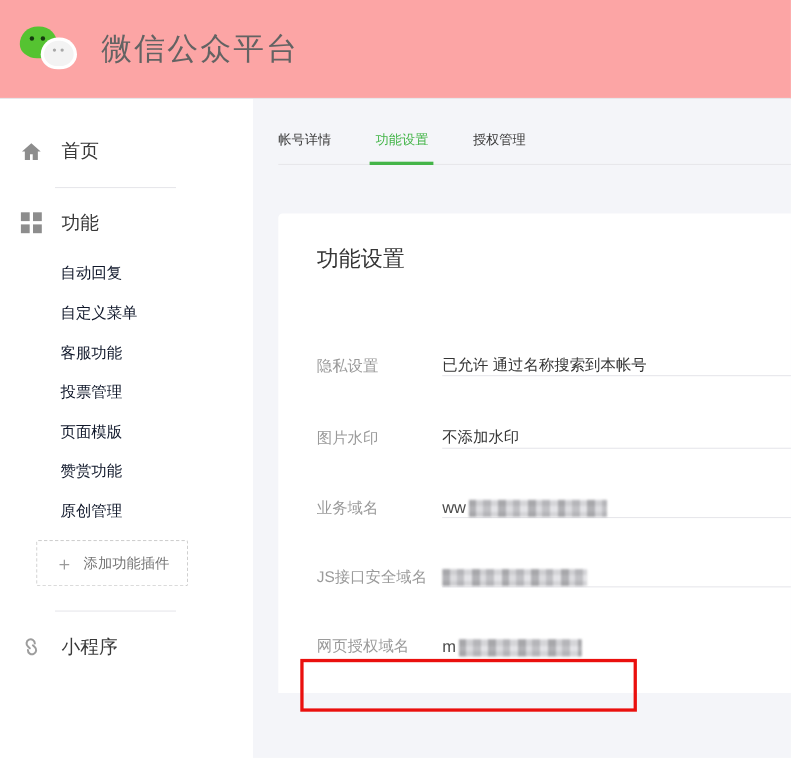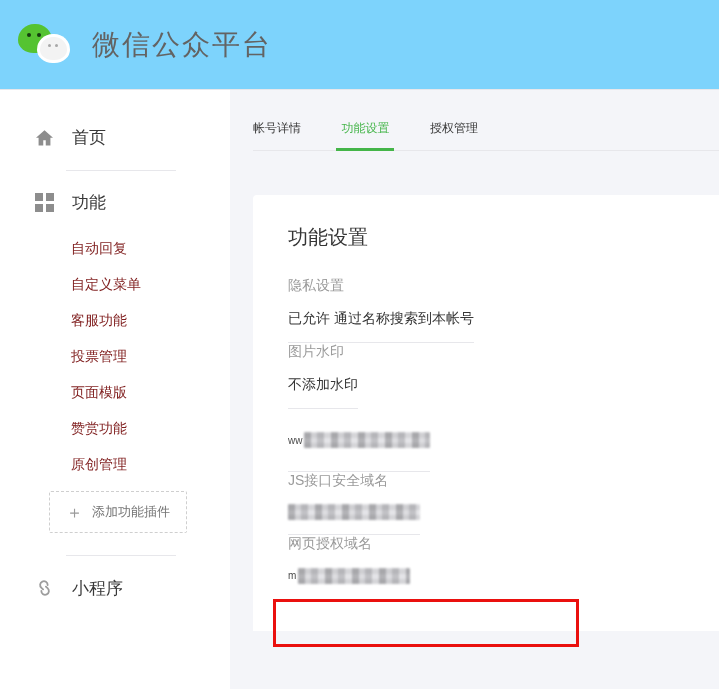--- a/index.html
+++ b/index.html
@@ -1,20 +1,20 @@
 <!DOCTYPE html>
 <html><head>
 <meta charset="utf-8">
 <style>
   * { margin:0; padding:0; box-sizing:border-box; }
   html,body { width:719px; height:689px; overflow:hidden; background:#fff;
     font-family:"Liberation Sans","DejaVu Sans",sans-serif; }
 
   
-  .header { height:90px; background:#7dd3fc; border-bottom:1px solid #e7e7eb;
+  .header { height:90px; background:#fca5a5; border-bottom:1px solid #e7e7eb;
     display:flex; align-items:center; padding-left:18px; position:relative; z-index:5; }
   .logo { position:relative; width:58px; height:48px; cursor:pointer; }
   .bubble-big { position:absolute; left:0; top:3px; width:34px; height:29px;
     background:#55c331; border-radius:48% 48% 46% 46% / 55% 55% 45% 45%; }
   .bubble-big::after { content:""; position:absolute; left:5px; bottom:-5px;
     width:0; height:0; border:6px solid transparent; border-top-color:#55c331;
     transform:rotate(18deg); }
   .bubble-big .eye { position:absolute; top:9px; width:4px; height:4px;
     border-radius:50%; background:#163a10; }
   .bubble-big .eye.l { left:9px; } .bubble-big .eye.r { left:19px; }
@@ -25,35 +25,35 @@
     width:0; height:0; border:5px solid transparent; border-top-color:#f3f3f3;
     transform:rotate(-18deg); }
   .bubble-small .eye { position:absolute; top:7px; width:3px; height:3px;
     border-radius:50%; background:#a8a8a8; }
   .bubble-small .eye.l { left:8px; } .bubble-small .eye.r { left:15px; }
   .header-title { margin-left:16px; font-size:28px; color:#636363;
     letter-spacing:2px; font-weight:400; }
 
   
   .page { display:flex; height:599px; }
-  .sidebar { width:230px; background:#fff; flex:none; padding-left:34px; }
+  .sidebar { width:230px; background:#fff; flex:none; padding-left:18px; }
   .main { flex:1; background:#f4f5f9; padding-left:23px; position:relative; }
 
   
   .nav-row { display:flex; align-items:center; cursor:pointer; }
   .nav-row .icon-box { width:21px; height:22px; display:flex;
     align-items:center; justify-content:center; flex:none; }
   .nav-row .nav-label { margin-left:17px; font-size:17px; color:#383838; }
   #home-row { margin-top:37px; height:21px; }
   .side-divider { height:1px; background:#e7e7eb; width:110px; margin-left:32px; }
   .divider-1 { margin-top:22px; }
   #features-row { margin-top:21px; height:21px; }
   .sub-list { margin-top:17px; }
   .sub-item { height:36px; line-height:36px; margin-left:37px;
-    font-size:14px; color:#7f1d1d; cursor:pointer; }
+    font-size:14px; color:#0f172a; cursor:pointer; }
   .add-plugin-btn { margin-top:9px; margin-left:15px; width:138px; height:42px;
     border:1px dashed #cfcfcf; border-radius:2px; display:flex; align-items:center;
     justify-content:center; cursor:pointer; background:#fff; }
   .add-plugin-btn .plus { font-size:17px; color:#9a9a9a; font-weight:300; }
   .add-plugin-btn .plugin-label { margin-left:9px; font-size:13px; color:#757575; }
   .divider-2 { margin-top:22px; }
   #mp-row { margin-top:20px; height:24px; }
   .mp-sub { margin-top:13px; height:36px; line-height:36px; margin-left:37px;
     font-size:14px; color:#464646; cursor:pointer; }
 
@@ -68,28 +68,28 @@
   .tab { display:inline-block; font-size:12px; color:#383838; padding:0 5px 11px 5px;
     margin-right:26px; margin-bottom:-1px; border-bottom:3px solid transparent;
     cursor:pointer; }
   .tab.active { color:#44b549; border-bottom-color:#44b549; }
   .tab:first-child { padding-left:0; }
 
   .card { margin-top:44px; background:#fff; border-radius:4px 0 0 0;
     min-height:436px; padding:28px 0 0 35px; }
   .card-heading { font-size:20px; line-height:28px; color:#353535; font-weight:400; }
   .rows { margin-top:26px; }
-  .setting-row { display:flex; align-items:flex-start; height:63px;flex-direction:column; }
+  .setting-row { display:flex; align-items:flex-end; height:63px; }
   .setting-row.h66 { height:66px; }
   .row-label { width:114px; flex:none; font-size:14px; color:#9a9a9a;
     display:flex; align-items:center; }
   .row-value { flex:1; display:flex; align-items:center;
     border-bottom:1px solid #e7e7eb; font-size:14px; color:#353535; }
   .setting-row.no-divider .row-value { border-bottom:none; }
-  .value-prefix { color:#4a4a4a; font-size:10px; }
+  .value-prefix { color:#4a4a4a; font-size:15px; }
   .mosaic { display:inline-block; height:16px; border-radius:1px; margin-left:2px;
     background-image:
       repeating-linear-gradient(90deg, rgba(130,130,135,.55) 0 7px,
         rgba(200,200,205,.45) 7px 13px, rgba(150,150,155,.5) 13px 20px,
         rgba(215,215,220,.4) 20px 27px),
       repeating-linear-gradient(0deg, rgba(160,160,165,.45) 0 5px,
         rgba(220,220,225,.5) 5px 10px);
     filter:blur(1.2px); }
   .mosaic.w-biz { width:126px; }
   .mosaic.w-js  { width:132px; margin-left:0; }
@@ -187,20 +187,21 @@
           <div class="row-label">隐私设置</div>
           <div class="row-value">已允许 通过名称搜索到本帐号</div>
         </div>
 
         <div class="setting-row h66">
           <div class="row-label">图片水印</div>
           <div class="row-value">不添加水印</div>
         </div>
 
         <div class="setting-row">
+          <div class="row-label">业务域名</div>
           <div class="row-value">
             <span class="value-prefix">ww</span>
             <span class="mosaic w-biz"></span>
           </div>
         </div>
 
         <div class="setting-row">
           <div class="row-label">JS接口安全域名</div>
           <div class="row-value">
             <span class="mosaic w-js"></span>

